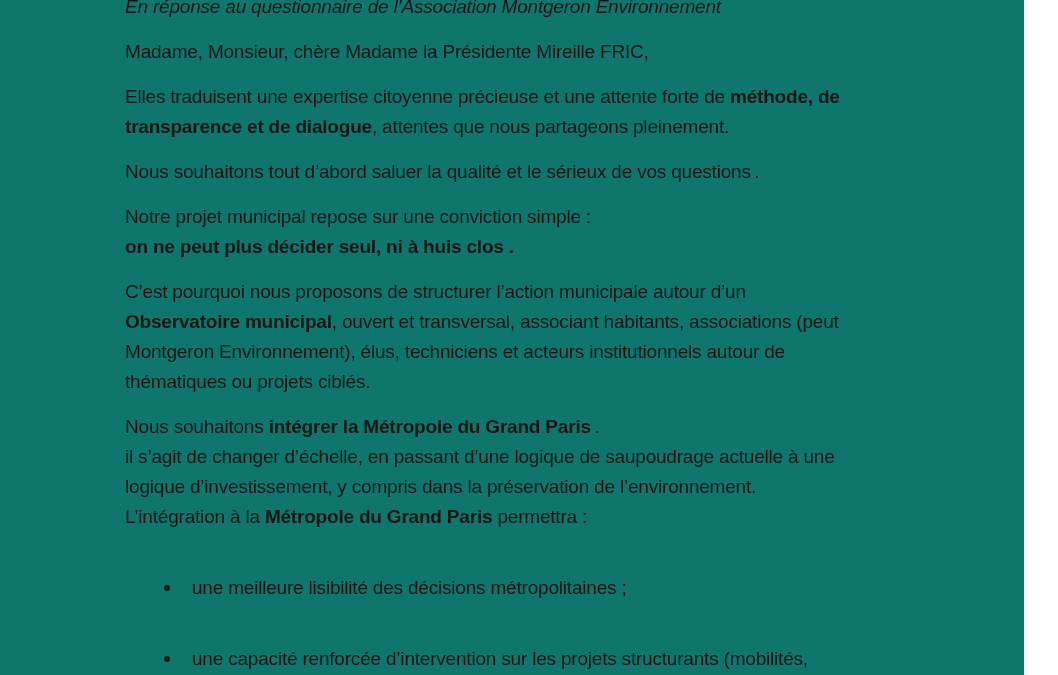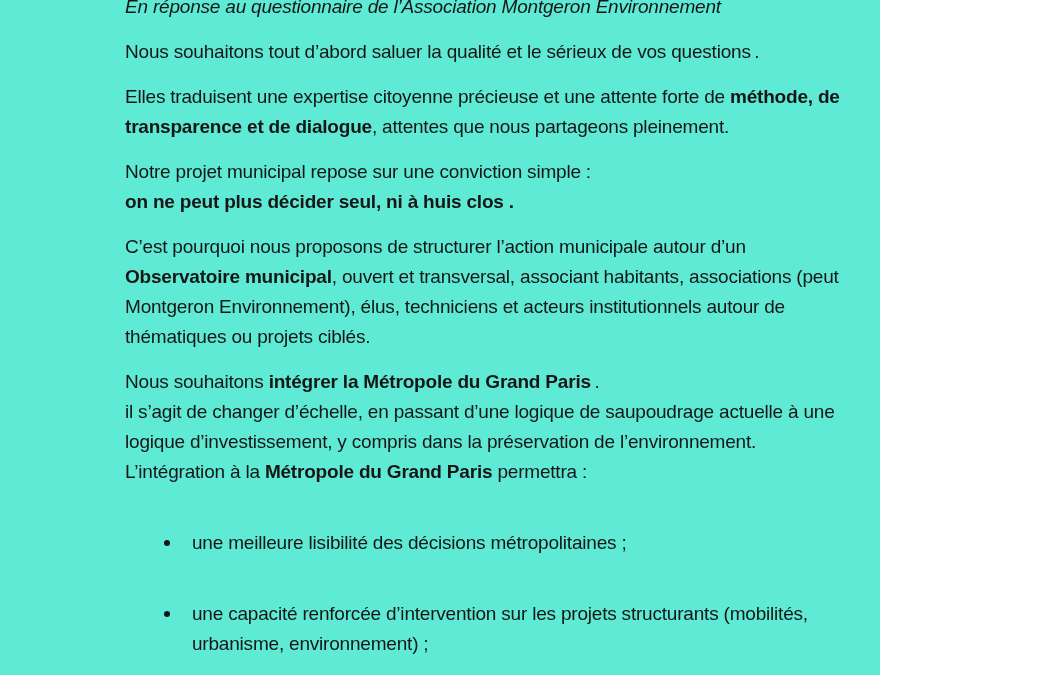--- a/index.html
+++ b/index.html
@@ -5,23 +5,23 @@
   html, body {
     margin: 0;
     padding: 0;
     background: #ffffff;
     width: 1058px;
     height: 675px;
     overflow: hidden;
   }
   .page {
     position: relative;
-    width: 880px;
+    width: 1024px;
     height: 675px;
-    background: #5eead4;
+    background: #0f766e;
     overflow: hidden;
   }
   .doc {
     position: absolute;
     left: 125px;
     top: -8px;
     width: 830px;
     font-family: "Liberation Sans", "DejaVu Sans", sans-serif;
     font-size: 19px;
     line-height: 30px;
@@ -54,22 +54,23 @@
     border-radius: 50%;
     background: #161616;
   }
 </style>
 </head>
 <body>
 
 <div class="page">
   <div class="doc" style="color: rgb(22, 22, 22);">
       <p class="para"><span class="i">En réponse au questionnaire de l’Association Montgeron Environnement</span></p>
+      <p class="para"><span>Madame, Monsieur, chère Madame la Présidente Mireille FRIC,</span></p>
+      <p class="para"><span>Elles traduisent une expertise citoyenne précieuse et une attente forte de </span><span class="b">méthode, de</span><br><span class="b">transparence et de dialogue</span><span>, attentes que nous partageons pleinement.</span></p>
       <p class="para"><span>Nous souhaitons tout d’abord saluer la qualité et le sérieux de vos questions .</span></p>
-      <p class="para"><span>Elles traduisent une expertise citoyenne précieuse et une attente forte de </span><span class="b">méthode, de</span><br><span class="b">transparence et de dialogue</span><span>, attentes que nous partageons pleinement.</span></p>
       <p class="para"><span>Notre projet municipal repose sur une conviction simple :</span><br><span class="b u">on ne peut plus décider seul, ni à huis clos&nbsp;.</span></p>
       <p class="para"><span>C’est pourquoi nous proposons de structurer l’action municipale autour d’un</span><br><span class="b">Observatoire municipal</span><span>, ouvert et transversal, associant habitants, associations (peut</span><br><span>Montgeron Environnement), élus, techniciens et acteurs institutionnels autour de</span><br><span>thématiques ou projets ciblés.</span></p>
       <p class="para"><span>Nous souhaitons </span><span class="b">intégrer la Métropole du Grand Paris</span><span> .</span><br><span>il s’agit de changer d’échelle, en passant d’une logique de saupoudrage actuelle à une</span><br><span>logique d’investissement, y compris dans la préservation de l’environnement.</span><br><span>L’intégration à la </span><span class="b">Métropole du Grand Paris</span><span> permettra :</span></p>
       <ul class="bullets">
         <li><span class="bullet-dot"></span><span>une meilleure lisibilité des décisions métropolitaines ;</span></li>
         <li><span class="bullet-dot"></span><span>une capacité renforcée d’intervention sur les projets structurants (mobilités,</span><br><span>urbanisme, environnement) ;</span></li>
         <li><span class="bullet-dot"></span><br><span>métropolitaines, via l’Observatoire municipal.</span></li>
       </ul>
     </div>
 </div>

